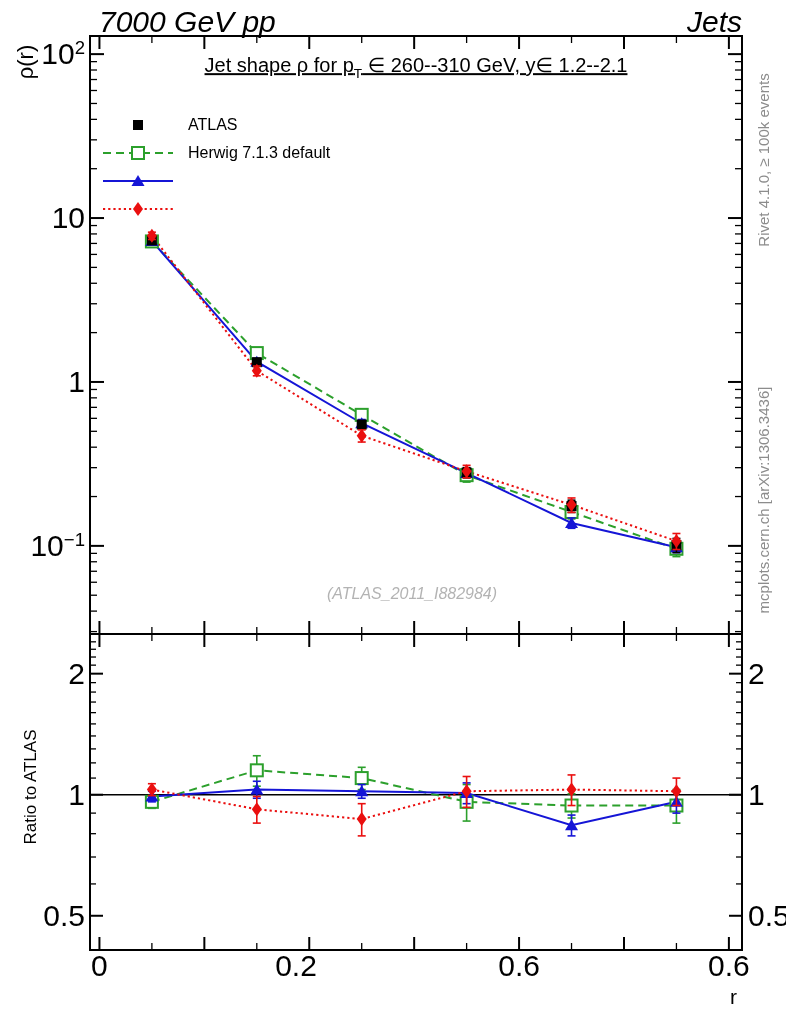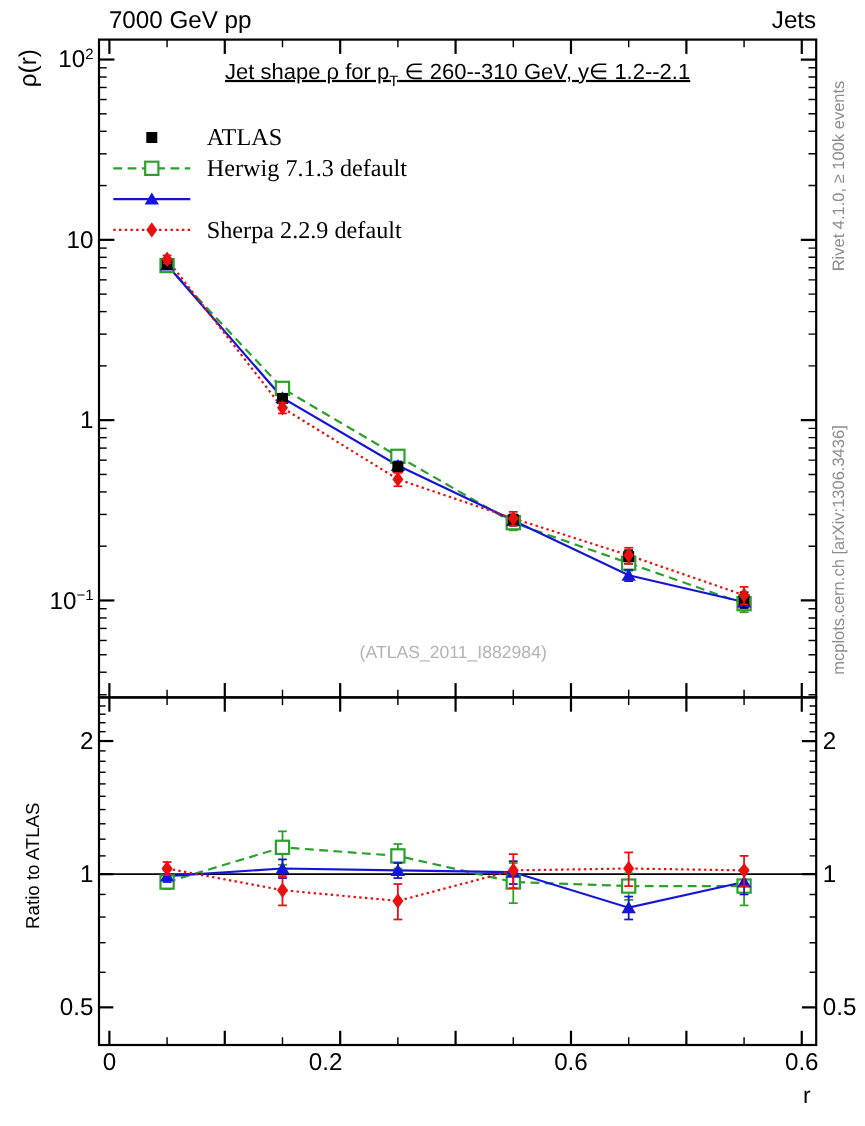--- a/index.html
+++ b/index.html
@@ -1,30 +1,30 @@
 <!DOCTYPE html>
 <html><head>
 <meta charset="utf-8">
 <style>
   html,body{margin:0;padding:0;background:#fff;}
   #page{position:relative;width:786px;height:1024px;background:#fff;overflow:hidden;
         font-family:"Liberation Sans",sans-serif;color:#000;}
   #plot-svg{position:absolute;left:0;top:0;}
   .lbl{position:absolute;white-space:nowrap;line-height:1;}
-  .hdr{font-size:22px;}
-  .ticklab{font-size:22px;}
+  .hdr{font-size:30px;font-style:italic;}
+  .ticklab{font-size:30px;}
   .ticklab sup{font-size:0.62em;vertical-align:0.55em;letter-spacing:0;}
   #title-box{font-size:20px;}
   #title-box sub{font-size:0.68em;vertical-align:-0.45em;}
   .rot{transform-origin:center center;}
   #legend{position:absolute;left:101px;top:111px;}
   .leg-row{display:flex;align-items:center;height:28px;}
-  .leg-label{font-size:22px;margin-left:13px;font-family:Liberation Serif, serif;}
+  .leg-label{font-size:16px;margin-left:13px;}
   .credit{font-size:15px;color:#8c8c8c;}
-  #watermark{font-size:16px;color:#b3b3b3;}
+  #watermark{font-size:16px;color:#b3b3b3;font-style:italic;}
   #ylabel-ratio{font-size:17px;}
   #ylabel-main{font-size:22px;}
   #xlabel{font-size:21px;}
 </style>
 </head>
 <body>
 
 <div id="page">
 
   <svg id="plot-svg" width="786" height="1024" viewBox="0 0 786 1024">
@@ -395,21 +395,20 @@
         <svg width="74" height="20">
           <line x1="2" y1="10" x2="72" y2="10" stroke="#1515d6" stroke-width="2"></line>
           <polygon points="37,4 30.5,15 43.5,15" fill="#1515d6"></polygon>
         </svg>
       </div>
       <div class="leg-row">
         <svg width="74" height="20">
           <line x1="2" y1="10" x2="72" y2="10" stroke="#ea0f0f" stroke-width="2" stroke-dasharray="2.2,3"></line>
           <polygon points="37,3 42,10 37,17 32,10" fill="#ea0f0f"></polygon>
         </svg>
-        <span class="leg-label">Sherpa 2.2.9 default</span>
       </div>
     </div>
 
   <div class="lbl" id="watermark" style="left:412px;top:594px;transform:translate(-50%,-50%);">(ATLAS_2011_I882984)</div>
 
   <div class="lbl rot credit" id="credit-top" style="left:763px;top:160px;transform:translate(-50%,-50%) rotate(-90deg);">Rivet 4.1.0, ≥ 100k events</div>
 
   <div class="lbl rot credit" id="credit-bottom" style="left:763px;top:500px;transform:translate(-50%,-50%) rotate(-90deg);">mcplots.cern.ch [arXiv:1306.3436]</div>
 
   <div class="lbl rot" id="ylabel-ratio" style="left:30px;top:787px;transform:translate(-50%,-50%) rotate(-90deg);">Ratio to ATLAS</div>

